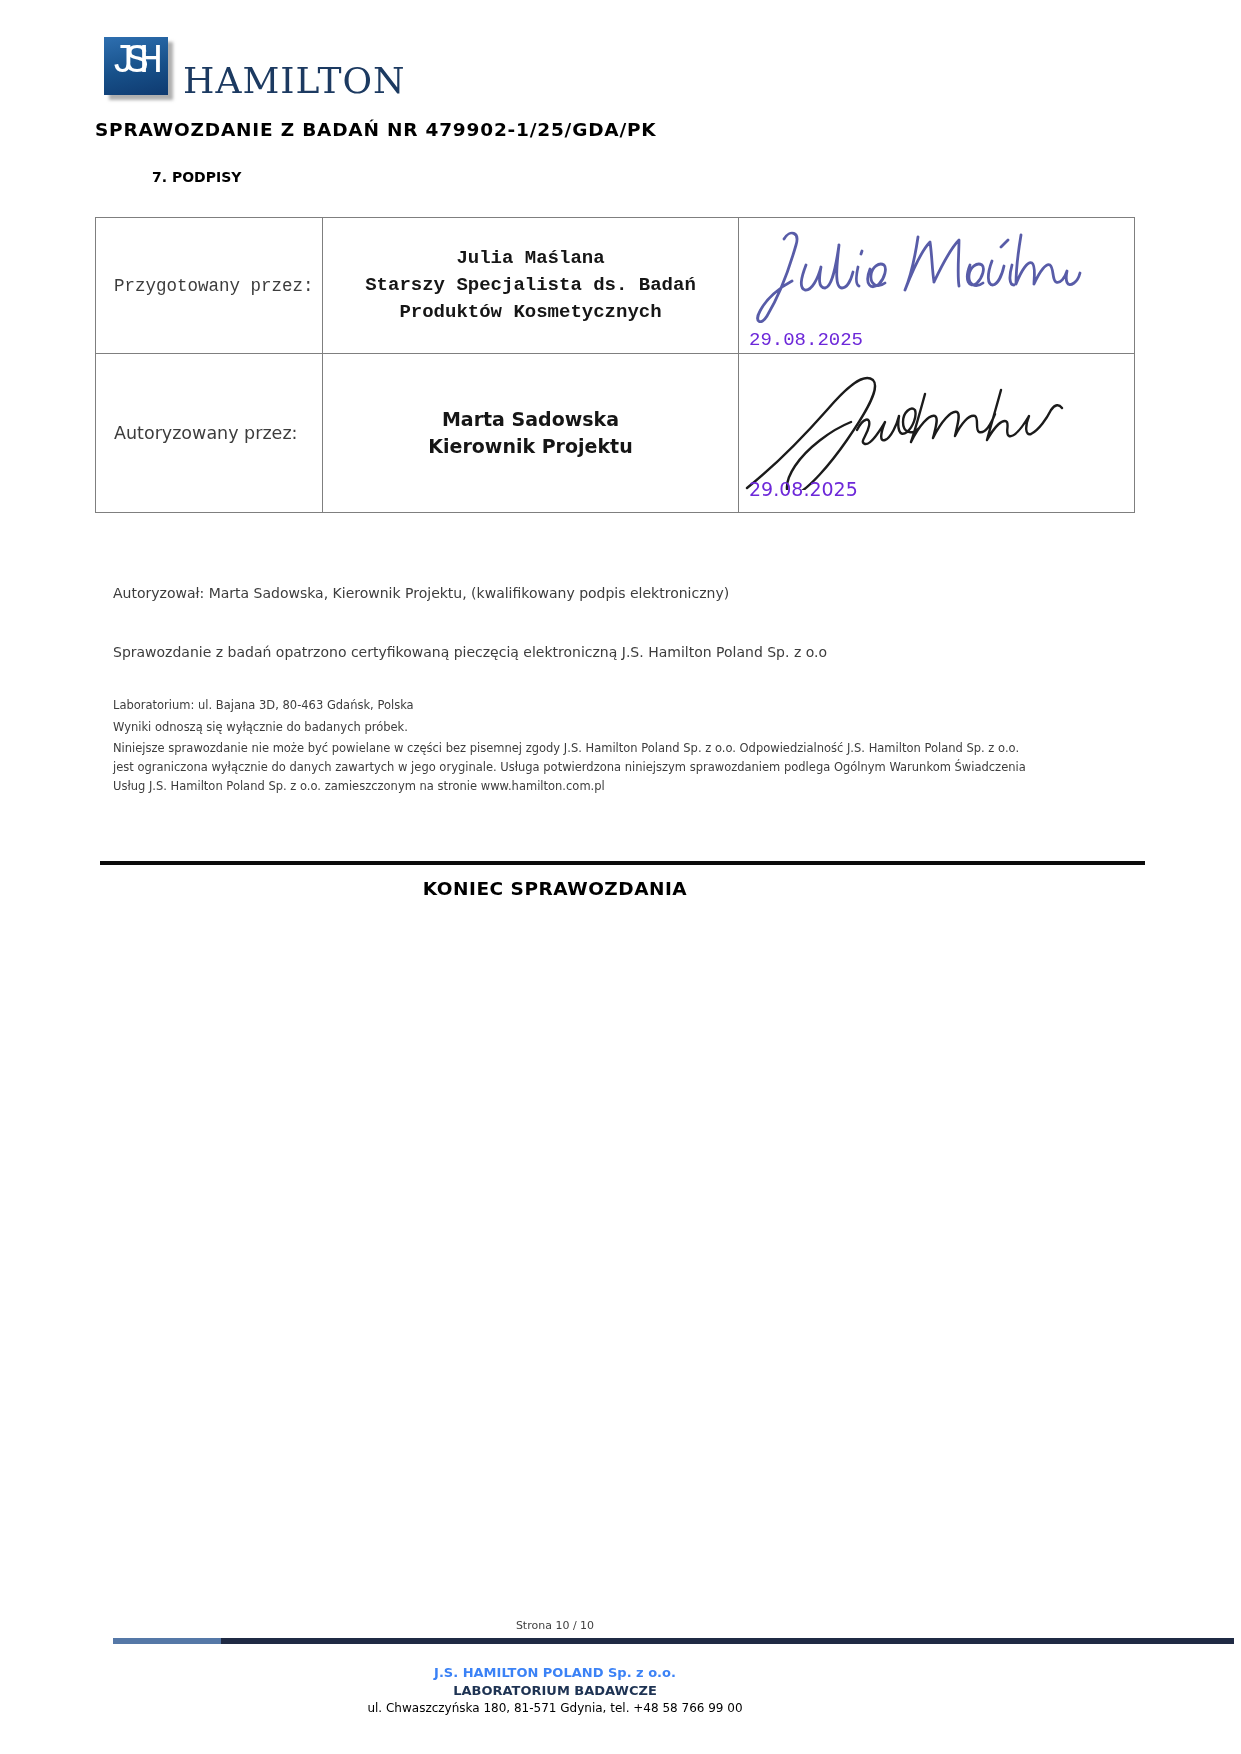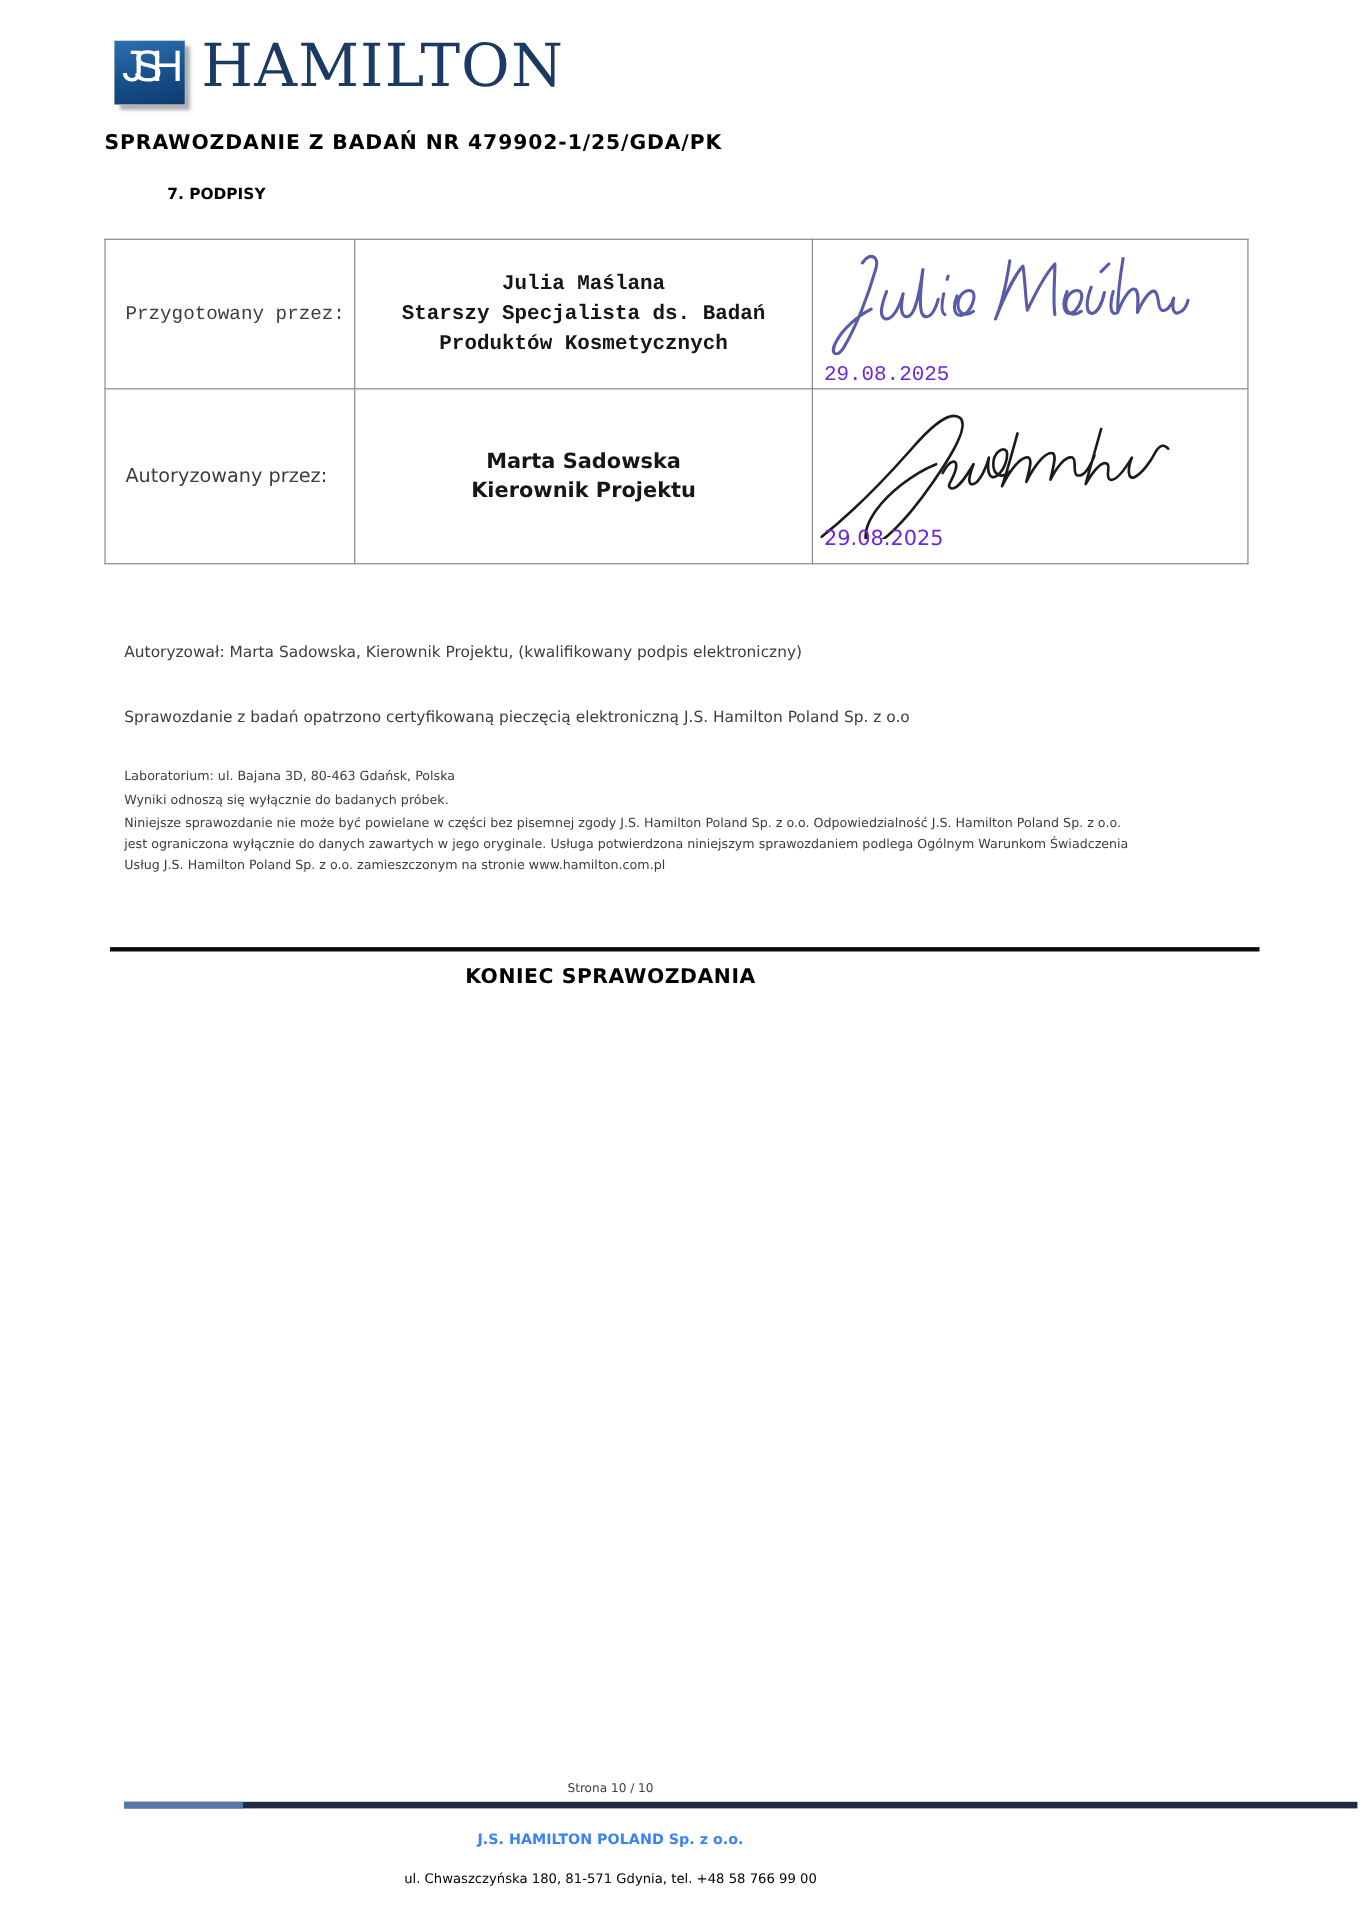--- a/index.html
+++ b/index.html
@@ -13,27 +13,27 @@
 
   
   .logo-square {
     left:104px; top:37px; width:64px; height:58px;
     background:linear-gradient(168deg,#2e6fb0 0%,#175089 55%,#0f3a70 100%);
     box-shadow:5px 5px 3px rgba(110,110,110,.55);
     overflow:visible;
   }
   .monogram {
     position:absolute; left:7px; top:2px; color:#ffffff;
-    font-family:Liberation Sans, sans-serif;
+    font-family:Liberation Mono, monospace;
     font-size:40px; letter-spacing:-10px; font-weight:400;
   }
   .brand {
-    left:183px; top:28px;
+    left:183px; top:60px;
     font-family:"DejaVu Serif","Liberation Serif",serif;
-    font-size:54px; color:#1c3a61; letter-spacing:1px;
+    font-size:36px; color:#1c3a61; letter-spacing:1px;
   }
 
   .doc-title { left:95px; top:119px; width:920px; text-align:left;
     font-weight:bold; font-size:18.5px; letter-spacing:.8px; color:#000; }
   .sec-heading { left:152px; top:169px; font-weight:bold; font-size:14px; color:#000; }
 
   
   table.sig-table { position:absolute; left:95px; top:217px; width:1039px;
     border-collapse:collapse; table-layout:fixed; }
   table.sig-table td { border:1px solid #7f7f7f; vertical-align:middle; }
@@ -159,15 +159,16 @@
   </div>
 
   <div class="abs rule"></div>
   <div class="abs end-marker">KONIEC SPRAWOZDANIA</div>
 
   <div class="abs page-indicator">Strona 10 / 10</div>
   <div class="abs footer-bar">
     <div class="footer-bar-light"></div>
   </div>
   <div class="abs footer-company">J.S. HAMILTON POLAND Sp. z o.o.</div>
+  <div class="abs footer-lab">LABORATORIUM BADAWCZE</div>
   <div class="abs footer-address">ul. Chwaszczyńska 180, 81-571 Gdynia, tel. +48 58 766 99 00</div>
 
 </div>
 
 </body></html>

